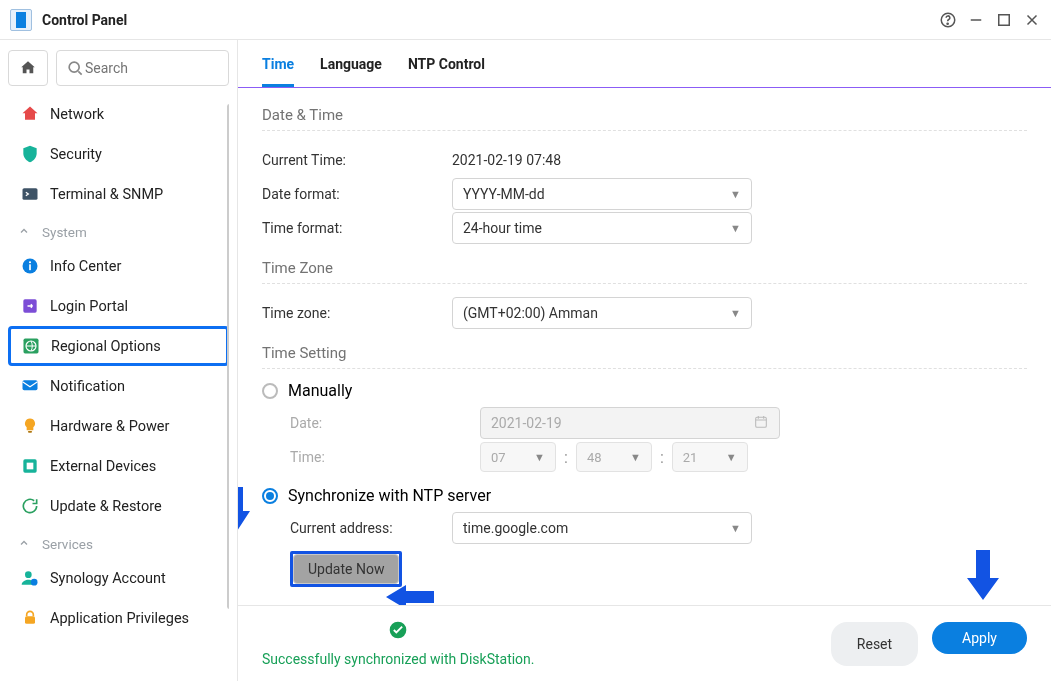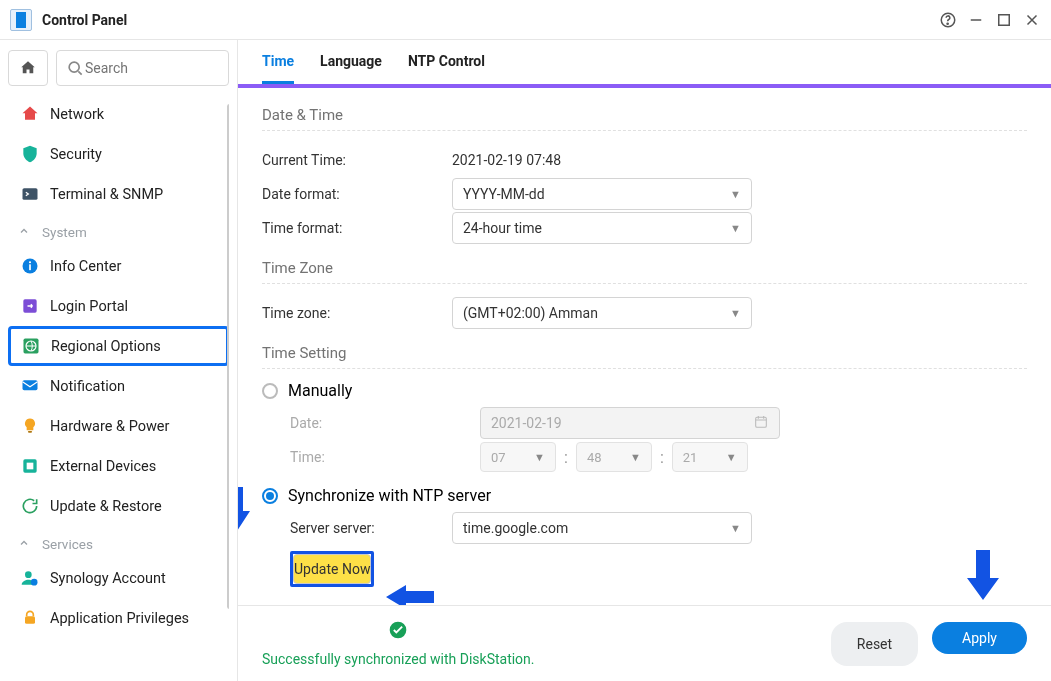--- a/index.html
+++ b/index.html
@@ -40,21 +40,21 @@
   }
   .side-item.selected { border: 3px solid #0d6ff2; background: #fff; }
   .side-header {
     display: flex; align-items: flex-start; gap: 12px; padding: 10px 10px 6px 10px;
     font-size: 13.5px; color: #9aa0a6;
   }
   .i { width: 20px; height: 20px; display: flex; align-items: center; justify-content: center; }
   .i svg { width: 20px; height: 20px; }
 
   
-  .tabs { height: 48px; display: flex; align-items: flex-end; gap: 26px; padding: 0 24px; border-bottom: 4px solid #8b5cf6; }
+  .tabs { height: 48px; display: flex; align-items: flex-end; gap: 26px; padding: 0 24px; border-bottom: 1px solid #8b5cf6; }
   .tab { font-size: 14px; color: #222; font-weight: 700; padding-bottom: 12px; border-bottom: 3px solid transparent; }
   .tab.active { color: #0a7fe0; border-bottom-color: #0a7fe0; }
 
   .scroll-area { flex: 1; overflow: auto; padding: 4px 24px 0 24px; }
   .section-title { color: #737373; font-size: 15px; padding: 14px 0 6px 0; border-bottom: 1px dashed #e0e0e0; margin-bottom: 12px; }
   .row { display: flex; align-items: center; min-height: 34px; }
   .row .label { width: 190px; font-size: 14px; color: #333; }
   .row .value { font-size: 14px; color: #333; }
 
   .select {
@@ -69,21 +69,21 @@
   .radio-row { display: flex; align-items: center; gap: 10px; margin: 6px 0; }
   .radio {
     width: 16px; height: 16px; border: 2px solid #bbb; border-radius: 50%; background:#fff;
     display: flex; align-items: center; justify-content: center;
   }
   .radio.checked { border-color: #0a7fe0; }
   .radio.checked::after { content:""; width: 8px; height: 8px; background: #0a7fe0; border-radius: 50%; }
   .indent { padding-left: 28px; }
 
   .btn {
-    height: 30px; padding: 0 0; border: 1px solid #c8c8c8; background: #fde047; border-radius: 4px;
+    height: 30px; padding: 0 14px; border: 1px solid #c8c8c8; background: #a3a3a3; border-radius: 4px;
     font-size: 14px; color: #333; display: inline-flex; align-items: center;
   }
   .btn.primary { background: #0a7fe0; color: #fff; border: none; padding: 0 30px; border-radius: 16px; height: 32px; }
   .btn.reset  { background: #edeff1; border: none; padding: 0 26px; border-radius: 16px; height: 44px; color:#333; }
   .update-now-wrap { display:inline-block; border: 3px solid #1253e3; border-radius:2px; }
 
   .footer {
     height: 76px; border-top: 1px solid #e6e6e6; display: flex; align-items: center;
     padding: 0 24px; position: relative;
   }
@@ -355,21 +355,21 @@
             </div>
         </div>
       </div>
 
       <div class="radio-row" style="margin-top:12px;">
         <span class="radio checked"></span>
         <span>Synchronize with NTP server</span>
       </div>
 
       <div class="row indent">
-        <div class="label" style="width:162px;">Server server:</div>
+        <div class="label" style="width:162px;">Current address:</div>
         <div class="select">
           <span>time.google.com</span>
           <span class="caret">▼</span>
         </div>
       </div>
 
       <div class="row indent" style="margin-top:6px;">
         <span class="update-now-wrap">
           <button class="btn">Update Now</button>
         </span>

